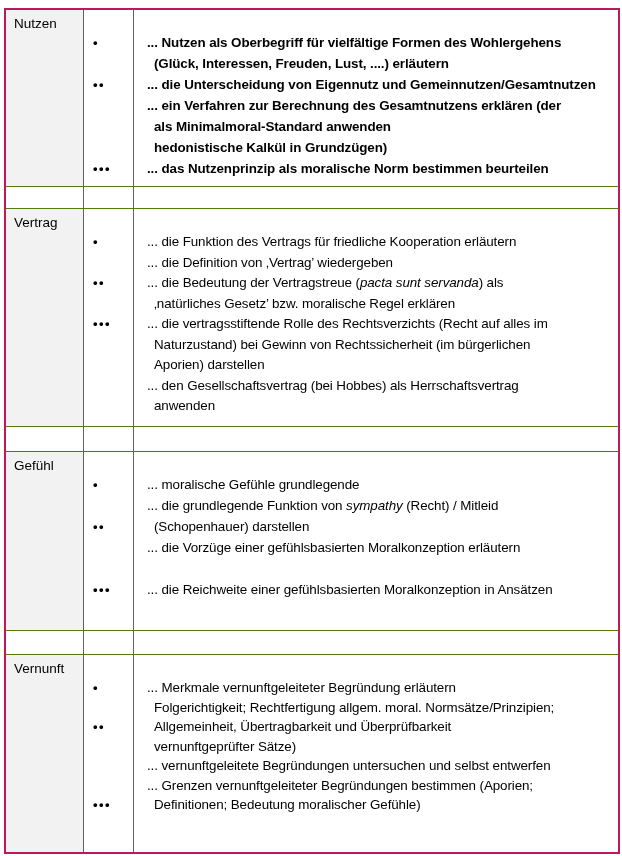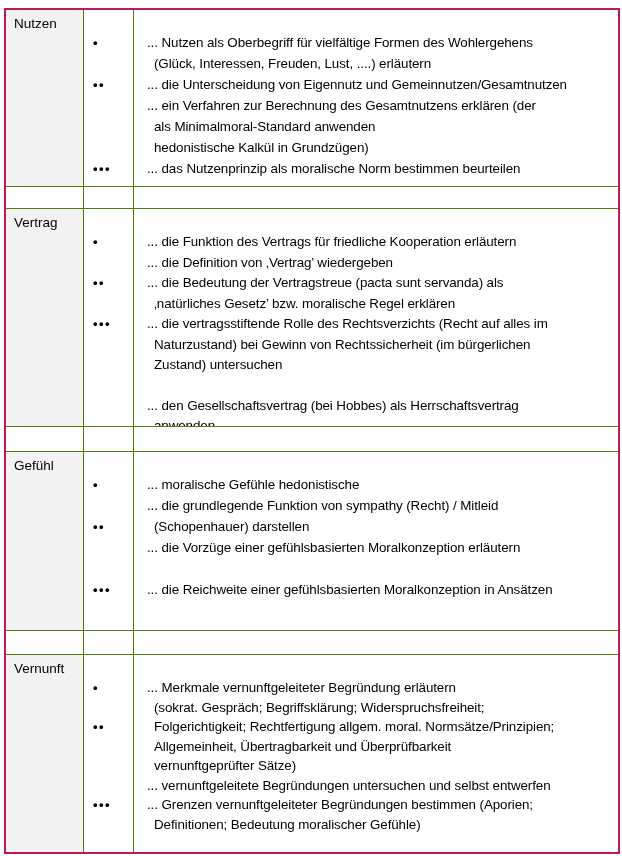--- a/index.html
+++ b/index.html
@@ -45,38 +45,39 @@
   }
   .line.ind {
     padding-left: 7px;
   }
   .bullet-line {
     font-size: 13px;
     letter-spacing: 1.5px;
     font-weight: bold;
   }
   .it {
+    font-style: italic;
     margin-top: 43px;
   }
 </style>
 </head>
 <body>
 
 <div class="table-grid" style="grid-template-rows: 176px 21px 217px 24px 178px 23px 197px;">
     <div class="cell label-cell" style="background: rgb(242, 242, 242);"><span>Nutzen</span></div>
     <div class="cell bullet-cell" style="padding-top: 22px;">
       <div class="line bullet-line" style="height: 21px; line-height: 21px;">•</div>
       <div class="line bullet-line" style="height: 21px; line-height: 21px;"></div>
       <div class="line bullet-line" style="height: 21px; line-height: 21px;">••</div>
       <div class="line bullet-line" style="height: 21px; line-height: 21px;"></div>
       <div class="line bullet-line" style="height: 21px; line-height: 21px;"></div>
       <div class="line bullet-line" style="height: 21px; line-height: 21px;"></div>
       <div class="line bullet-line" style="height: 21px; line-height: 21px;">•••</div>
     </div>
-    <div class="cell text-cell" style="padding-top: 22px;">
+    <div class="cell text-cell" style="padding-top: 22px; font-weight: bold;">
       <div class="line" style="height: 21px; line-height: 21px;"><span class="">... Nutzen als Oberbegriff für vielfältige Formen des Wohlergehens</span></div>
       <div class="line ind" style="height: 21px; line-height: 21px;"><span class="">(Glück, Interessen, Freuden, Lust, ....) erläutern</span></div>
       <div class="line" style="height: 21px; line-height: 21px;"><span class="">... die Unterscheidung von Eigennutz und Gemeinnutzen/Gesamtnutzen</span></div>
       <div class="line" style="height: 21px; line-height: 21px;"><span class="">... ein Verfahren zur Berechnung des Gesamtnutzens erklären (der</span></div>
       <div class="line ind" style="height: 21px; line-height: 21px;"><span class="">als Minimalmoral-Standard anwenden</span></div>
       <div class="line ind" style="height: 21px; line-height: 21px;"><span class="">hedonistische Kalkül in Grundzügen)</span></div>
       <div class="line" style="height: 21px; line-height: 21px;"><span class="">... das Nutzenprinzip als moralische Norm bestimmen beurteilen</span></div>
     </div>
     <div class="cell spacer-cell"></div>
     <div class="cell spacer-cell"></div>
@@ -93,39 +94,39 @@
       <div class="line bullet-line" style="height: 20.5px; line-height: 20.5px;"></div>
       <div class="line bullet-line" style="height: 20.5px; line-height: 20.5px;"></div>
     </div>
     <div class="cell text-cell" style="padding-top: 23px;">
       <div class="line" style="height: 20.5px; line-height: 20.5px;"><span class="">... die Funktion des Vertrags für friedliche Kooperation erläutern</span></div>
       <div class="line" style="height: 20.5px; line-height: 20.5px;"><span class="">... die Definition von ‚Vertrag’ wiedergeben</span></div>
       <div class="line" style="height: 20.5px; line-height: 20.5px;"><span class="">... die Bedeutung der Vertragstreue (</span><span class="it">pacta sunt servanda</span><span class="">) als</span></div>
       <div class="line ind" style="height: 20.5px; line-height: 20.5px;"><span class="">‚natürliches Gesetz’ bzw. moralische Regel erklären</span></div>
       <div class="line" style="height: 20.5px; line-height: 20.5px;"><span class="">... die vertragsstiftende Rolle des Rechtsverzichts (Recht auf alles im</span></div>
       <div class="line ind" style="height: 20.5px; line-height: 20.5px;"><span class="">Naturzustand) bei Gewinn von Rechtssicherheit (im bürgerlichen</span></div>
-      <div class="line ind" style="height: 20.5px; line-height: 20.5px;"><span class="">Zustand) untersuchen</span></div>
-      <div class="line" style="height: 20.5px; line-height: 20.5px; margin-top: 20px;"><span class="">... den Gesellschaftsvertrag (bei Hobbes) als Herrschaftsvertrag</span></div>
+      <div class="line ind" style="height: 20.5px; line-height: 20.5px;"><span class="">Aporien) darstellen</span></div>
+      <div class="line" style="height: 20.5px; line-height: 20.5px;"><span class="">... den Gesellschaftsvertrag (bei Hobbes) als Herrschaftsvertrag</span></div>
       <div class="line ind" style="height: 20.5px; line-height: 20.5px;"><span class="">anwenden</span></div>
     </div>
     <div class="cell spacer-cell"></div>
     <div class="cell spacer-cell"></div>
     <div class="cell spacer-cell"></div>
     <div class="cell label-cell" style="background: rgb(242, 242, 242);"><span>Gefühl</span></div>
     <div class="cell bullet-cell" style="padding-top: 22px;">
       <div class="line bullet-line" style="height: 21px; line-height: 21px;">•</div>
       <div class="line bullet-line" style="height: 21px; line-height: 21px;"></div>
       <div class="line bullet-line" style="height: 21px; line-height: 21px;">••</div>
       <div class="line bullet-line" style="height: 21px; line-height: 21px;"></div>
       <div class="line bullet-line" style="height: 21px; line-height: 21px;"></div>
       <div class="line bullet-line" style="height: 21px; line-height: 21px;">•••</div>
       <div class="line bullet-line" style="height: 21px; line-height: 21px;"></div>
     </div>
     <div class="cell text-cell" style="padding-top: 22px;">
-      <div class="line" style="height: 21px; line-height: 21px;"><span class="">... moralische Gefühle hedonistische</span></div>
+      <div class="line" style="height: 21px; line-height: 21px;"><span class="">... moralische Gefühle grundlegende</span></div>
       <div class="line" style="height: 21px; line-height: 21px;"><span class="">... die grundlegende Funktion von </span><span class="it">sympathy</span><span class=""> (Recht) / Mitleid</span></div>
       <div class="line ind" style="height: 21px; line-height: 21px;"><span class="">(Schopenhauer) darstellen</span></div>
       <div class="line" style="height: 21px; line-height: 21px;"><span class="">... die Vorzüge einer gefühlsbasierten Moralkonzeption erläutern</span></div>
       <div class="line" style="height: 21px; line-height: 21px;"><span class=""></span></div>
       <div class="line" style="height: 21px; line-height: 21px;"><span class="">... die Reichweite einer gefühlsbasierten Moralkonzeption in Ansätzen</span></div>
     </div>
     <div class="cell spacer-cell"></div>
     <div class="cell spacer-cell"></div>
     <div class="cell spacer-cell"></div>
     <div class="cell label-cell" style="background: rgb(242, 242, 242);"><span>Vernunft</span></div>
@@ -135,21 +136,20 @@
       <div class="line bullet-line" style="height: 19.5px; line-height: 19.5px;">••</div>
       <div class="line bullet-line" style="height: 19.5px; line-height: 19.5px;"></div>
       <div class="line bullet-line" style="height: 19.5px; line-height: 19.5px;"></div>
       <div class="line bullet-line" style="height: 19.5px; line-height: 19.5px;"></div>
       <div class="line bullet-line" style="height: 19.5px; line-height: 19.5px;">•••</div>
       <div class="line bullet-line" style="height: 19.5px; line-height: 19.5px;"></div>
       <div class="line bullet-line" style="height: 19.5px; line-height: 19.5px;"></div>
     </div>
     <div class="cell text-cell" style="padding-top: 23px;">
       <div class="line" style="height: 19.5px; line-height: 19.5px;"><span class="">... Merkmale vernunftgeleiteter Begründung erläutern</span></div>
-      <div class="line ind" style="height: 19.5px; line-height: 19.5px;"><span class="">(sokrat. Gespräch; Begriffsklärung; Widerspruchsfreiheit;</span></div>
       <div class="line ind" style="height: 19.5px; line-height: 19.5px;"><span class="">Folgerichtigkeit; Rechtfertigung allgem. moral. Normsätze/Prinzipien;</span></div>
       <div class="line ind" style="height: 19.5px; line-height: 19.5px;"><span class="">Allgemeinheit, Übertragbarkeit und Überprüfbarkeit</span></div>
       <div class="line ind" style="height: 19.5px; line-height: 19.5px;"><span class="">vernunftgeprüfter Sätze)</span></div>
       <div class="line" style="height: 19.5px; line-height: 19.5px;"><span class="">... vernunftgeleitete Begründungen untersuchen und selbst entwerfen</span></div>
       <div class="line" style="height: 19.5px; line-height: 19.5px;"><span class="">... Grenzen vernunftgeleiteter Begründungen bestimmen (Aporien;</span></div>
       <div class="line ind" style="height: 19.5px; line-height: 19.5px;"><span class="">Definitionen; Bedeutung moralischer Gefühle)</span></div>
     </div>
   </div>
 
 </body></html>

